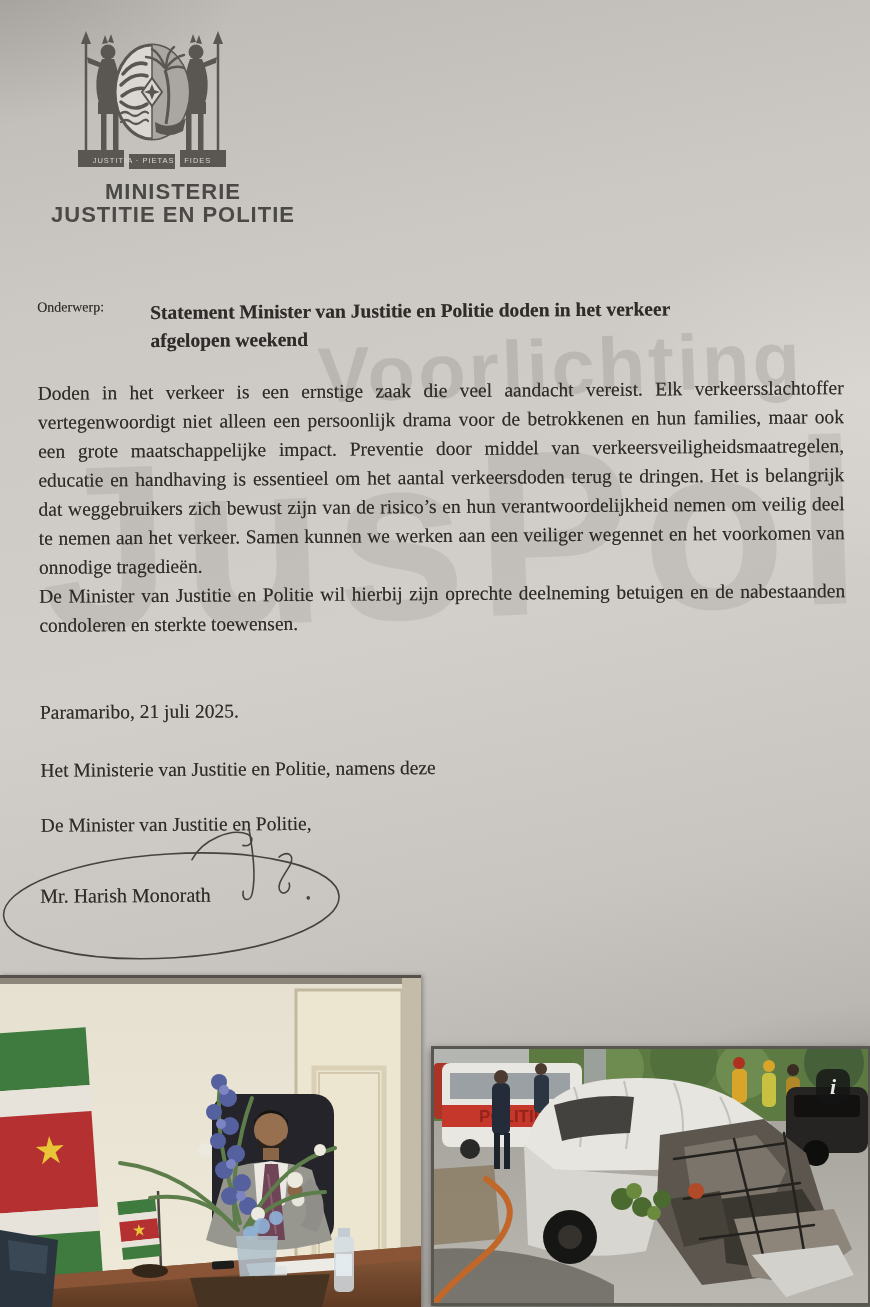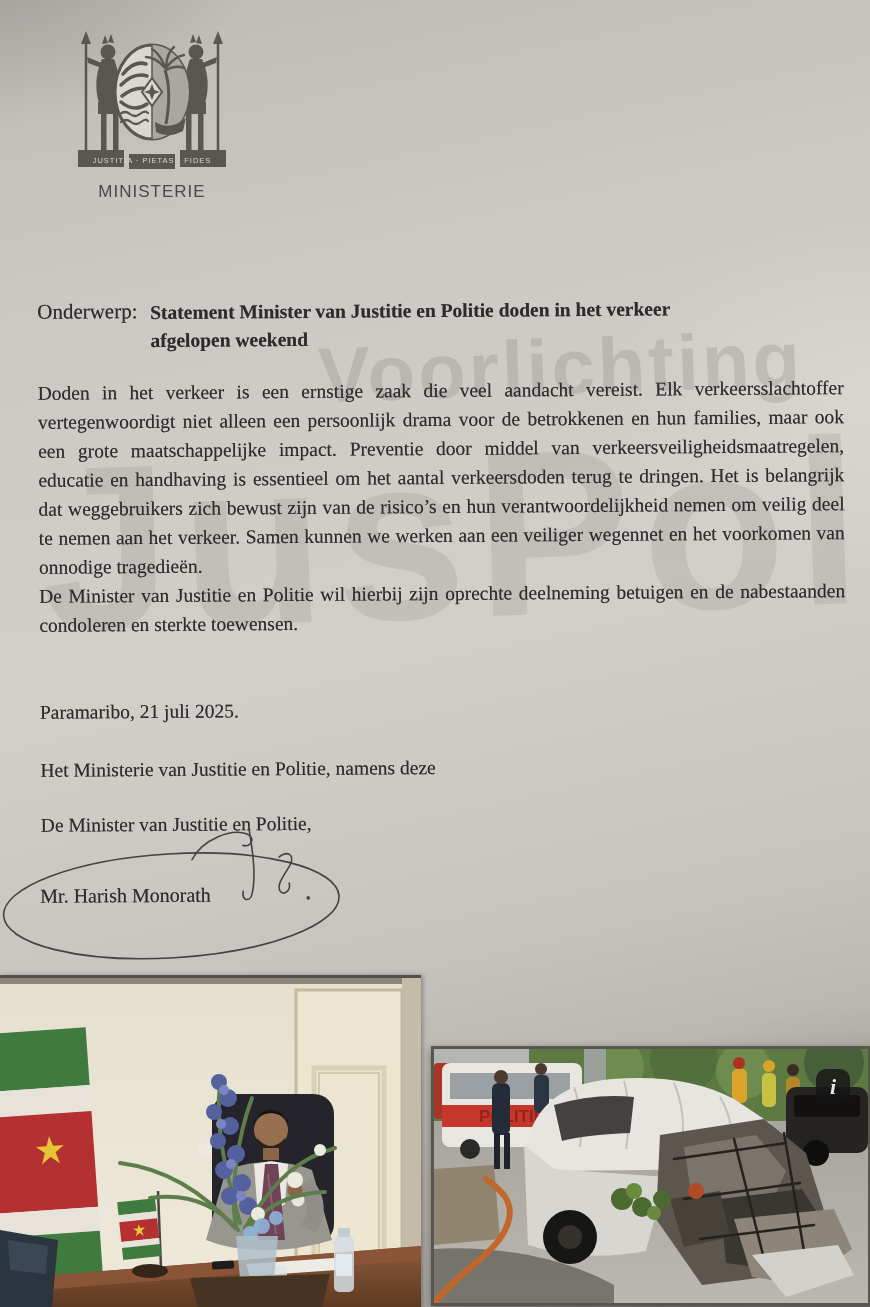--- a/index.html
+++ b/index.html
@@ -13,28 +13,28 @@
       linear-gradient(168deg,#bdbab6 0%,#ccc9c5 22%,#d2cfca 48%,#c8c5c1 68%,#b3b0ac 86%,#a29f9b 100%);
     font-family:"Liberation Serif", serif;color:#2e2b28;
   }
   
   .wm{position:absolute;z-index:1;font-family:"Liberation Sans",sans-serif;font-weight:bold;
       color:#8f8c88;pointer-events:none;white-space:nowrap;}
   .wm1{left:318px;top:322px;font-size:78px;letter-spacing:3px;opacity:.30;transform:rotate(-2deg);}
   .wm2{left:40px;top:400px;font-size:235px;letter-spacing:10px;opacity:.22;transform:rotate(-2deg);}
   
   .crest{position:absolute;left:66px;top:30px;z-index:2;}
-  .ministry{position:absolute;left:24px;top:180px;width:256px;z-index:2;text-align:center;
-    font-family:"Liberation Sans",sans-serif;font-weight:normal;color:#4b4946;
-    font-size:17px;line-height:23px;letter-spacing:1px;}
+  .ministry{position:absolute;left:45px;top:180px;width:256px;z-index:2;text-align:center;
+    font-family:"Liberation Sans",sans-serif;font-weight:bold;color:#4b4946;
+    font-size:22px;line-height:23px;letter-spacing:1px;}
   
   .letter{position:absolute;left:0;top:0;width:870px;z-index:2;transform:rotate(-0.4deg);}
   .ink{color:#2e2b28;text-shadow:0 0 .5px rgba(46,43,40,.55);}
   .subject{position:absolute;left:35px;top:297px;width:810px;display:flex;}
-  .subject .lbl{width:113px;font-size:21px;flex:none;}
+  .subject .lbl{width:113px;font-size:14px;flex:none;}
   .subject .txt{font-weight:bold;font-size:19.5px;line-height:28px;}
   .bodytext{position:absolute;left:35px;top:376px;width:806px;font-size:19.5px;
     line-height:29px;text-align:justify;}
   .bodytext p{margin:0;}
   .dateline{position:absolute;left:35px;top:699px;font-size:19.5px;}
   .closing1{position:absolute;left:35px;top:757px;font-size:19.5px;}
   .closing2{position:absolute;left:35px;top:812px;font-size:19.5px;}
   .signame{position:absolute;left:34px;top:882px;font-size:20px;}
   .sigsvg{position:absolute;left:-10px;top:818px;}
   
@@ -118,20 +118,21 @@
         <rect x="12" y="120" width="46" height="17" stroke="none"></rect>
         <rect x="63" y="124" width="46" height="15" stroke="none"></rect>
         <rect x="114" y="120" width="46" height="17" stroke="none"></rect>
         <text x="86" y="133" text-anchor="middle" font-size="7.5" fill="#d9d6d1" stroke="none" font-family="Liberation Sans, sans-serif" letter-spacing="1">JUSTITIA · PIETAS · FIDES</text>
       </g>
     </g>
   </svg>
 
   <div class="ministry">
     <div>MINISTERIE</div>
+    <div>JUSTITIE EN POLITIE</div>
   </div>
 
   <div class="letter">
     <div class="subject ink">
       <div class="lbl">Onderwerp:</div>
       <div class="txt">
         <div>Statement Minister van Justitie en Politie doden in het verkeer</div>
         <div>afgelopen weekend</div>
       </div>
     </div>

